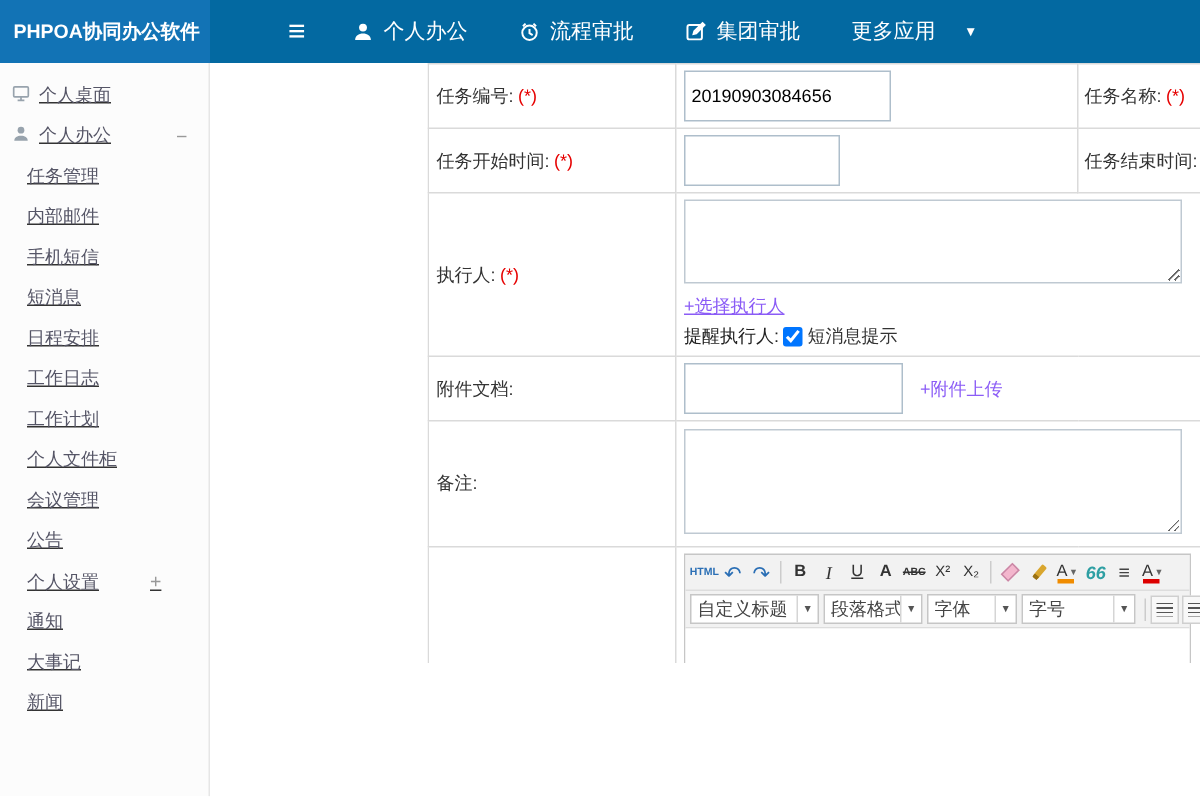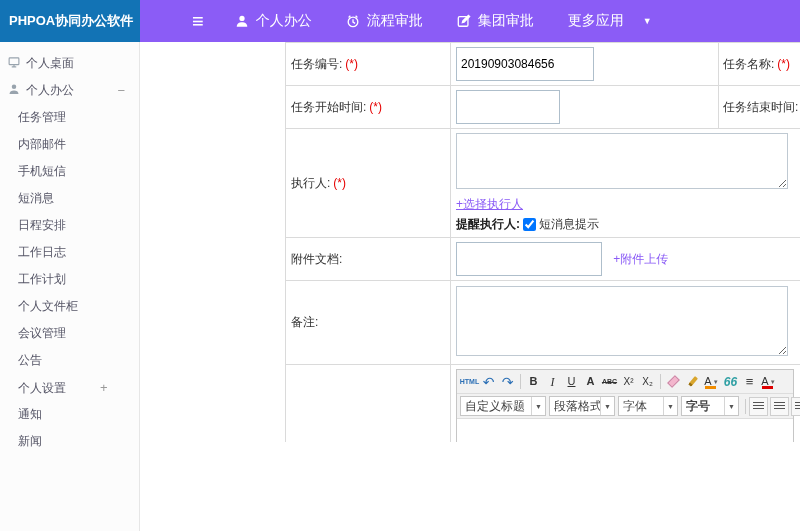--- a/index.html
+++ b/index.html
@@ -1,30 +1,30 @@
 <!DOCTYPE html>
 <html><head>
 <meta charset="utf-8">
 <style>
   * { margin:0; padding:0; box-sizing:border-box; }
   html,body { width:800px; height:531px; overflow:hidden; }
   body { font-family:"Liberation Sans","DejaVu Sans",sans-serif; font-size:12px; color:#333; background:#fff; }
   .screen { width:800px; height:531px; overflow:hidden; position:relative; background:#fff; }
 
   
-  header { height:42px; background:#8b5cf6; display:flex; align-items:center; color:#fff; }
+  header { height:42px; background:#0369a1; display:flex; align-items:center; color:#fff; }
   .logo { width:140px; height:42px; background:#1273b5; display:flex; align-items:center; padding-left:9px; font-weight:bold; font-size:13px; letter-spacing:0; }
   .hamburger { margin-left:52px; font-size:20px; line-height:42px; cursor:pointer; }
   nav { display:flex; margin-left:14px; height:42px; }
   .nav-item { display:flex; align-items:center; gap:7px; padding:0 17px; font-size:14px; cursor:pointer; white-space:nowrap; }
   .nav-item .caret { font-size:9px; margin-left:12px; }
 
   
   .layout { display:flex; height:489px; }
-  aside { width:140px; height:489px; background:#fcfcfc; border-right:1px solid #e6e6e6; padding-top:8px; overflow:hidden; }
+  aside { width:140px; height:489px; background:#fcfcfc; border-right:1px solid #e6e6e6; padding-top:8px; overflow:hidden;text-decoration:underline; }
   .side-item { position:relative; height:27px; line-height:27px; color:#556; font-size:12px; cursor:pointer; white-space:nowrap; }
   .side-item.root { padding-left:8px; }
   .side-item.sub { padding-left:18px; }
   .side-item .s-icon { display:inline-block; width:12px; height:12px; margin-right:6px; vertical-align:-1px; }
   .side-item .toggle-right { position:absolute; right:14px; top:0; color:#999; font-size:13px; }
   .side-item .toggle-inline { margin-left:34px; color:#999; font-size:13px; }
 
   main { flex:1; height:489px; overflow:hidden; background:#fff; }
   .page-title { margin:16px 0 12px 132px; display:flex; align-items:center; font-weight:bold; font-size:14px; color:#333; }
   .plus-icon { display:inline-block; width:12px; height:12px; position:relative; margin-right:7px; }
@@ -43,21 +43,21 @@
   input.txt { height:22px; border:1px solid #aebecb; background:#fff; font-size:12px; padding:16px 4px; font-family:"Liberation Sans","DejaVu Sans",sans-serif; }
   .w138 { width:138px; } .w104 { width:104px; } .w146 { width:146px; }
   textarea.ta { border:1px solid #bfc9d2; background:#fff; resize:both; font-family:"Liberation Sans","DejaVu Sans",sans-serif; font-size:12px; }
   .exec-area { width:332px; height:56px; }
   .remark-area { width:332px; height:70px; }
   td.vtop { vertical-align:top; padding-top:6px; }
   a.blue-link { color:#8b5cf6; text-decoration:underline; cursor:pointer; }
   a.blue-link.nou { text-decoration:none; }
   .link-row { margin-top:4px; }
   .remind-row { margin-top:3px; display:flex; align-items:center; gap:3px; }
-  .remind-row b { font-weight:bold; color:#222;text-align:right; }
+  .remind-row b { font-weight:normal; color:#222;text-align:right; }
   .remind-row input { width:13px; height:13px; }
 
   
   .editor { width:338px; border:1px solid #c6c6c6; height:292px; display:flex; flex-direction:column; background:#fff; }
   .tb { display:flex; align-items:center; background:#f2f2f2; border-bottom:1px solid #ddd; padding:2px 3px; flex-wrap:nowrap; }
   .tb-btn { width:19px; height:19px; display:flex; align-items:center; justify-content:center; position:relative; cursor:pointer; flex:0 0 auto; }
   .tb-btn .glyph { font-size:11px; color:#333; line-height:1; }
   .glyph.src { color:#2b6fb5; font-size:7px; font-weight:bold; }
   .glyph.blue { color:#2b6fb5; font-size:14px; }
   .glyph.bold { font-weight:bold; }
@@ -132,20 +132,21 @@
           <div class="side-item sub"><span>手机短信</span></div>
           <div class="side-item sub"><span>短消息</span></div>
           <div class="side-item sub"><span>日程安排</span></div>
           <div class="side-item sub"><span>工作日志</span></div>
           <div class="side-item sub"><span>工作计划</span></div>
           <div class="side-item sub"><span>个人文件柜</span></div>
           <div class="side-item sub"><span>会议管理</span></div>
           <div class="side-item sub"><span>公告</span></div>
           <div class="side-item sub"><span>个人设置</span><span class="toggle-inline">+</span></div>
           <div class="side-item sub"><span>通知</span></div>
+          <div class="side-item sub"><span>大事记</span></div>
           <div class="side-item sub"><span>新闻</span></div>
         </div>
     </aside>
 
     <main>
 
       <div class="form-wrap">
         <table class="form">
           <colgroup>
               <col style="width:165px">
@@ -284,21 +285,21 @@
                         <span class="ksc">▼</span>
                       </div>
                       <div class="ke-select" style="width: 66px;">
                         <span class="ksl">段落格式</span>
                         <span class="ksc">▼</span>
                       </div>
                       <div class="ke-select" style="width: 60px;">
                         <span class="ksl">字体</span>
                         <span class="ksc">▼</span>
                       </div>
-                      <div class="ke-select" style="width: 58px; font-weight: bold;">
+                      <div class="ke-select" style="width: 76px;">
                         <span class="ksl">字号</span>
                         <span class="ksc">▼</span>
                       </div>
                       <span class="tb-sep"></span>
                       <div class="tb-btn align">
                         <span class="align-bars"></span>
                       </div>
                       <div class="tb-btn align">
                         <span class="align-bars"></span>
                       </div>

